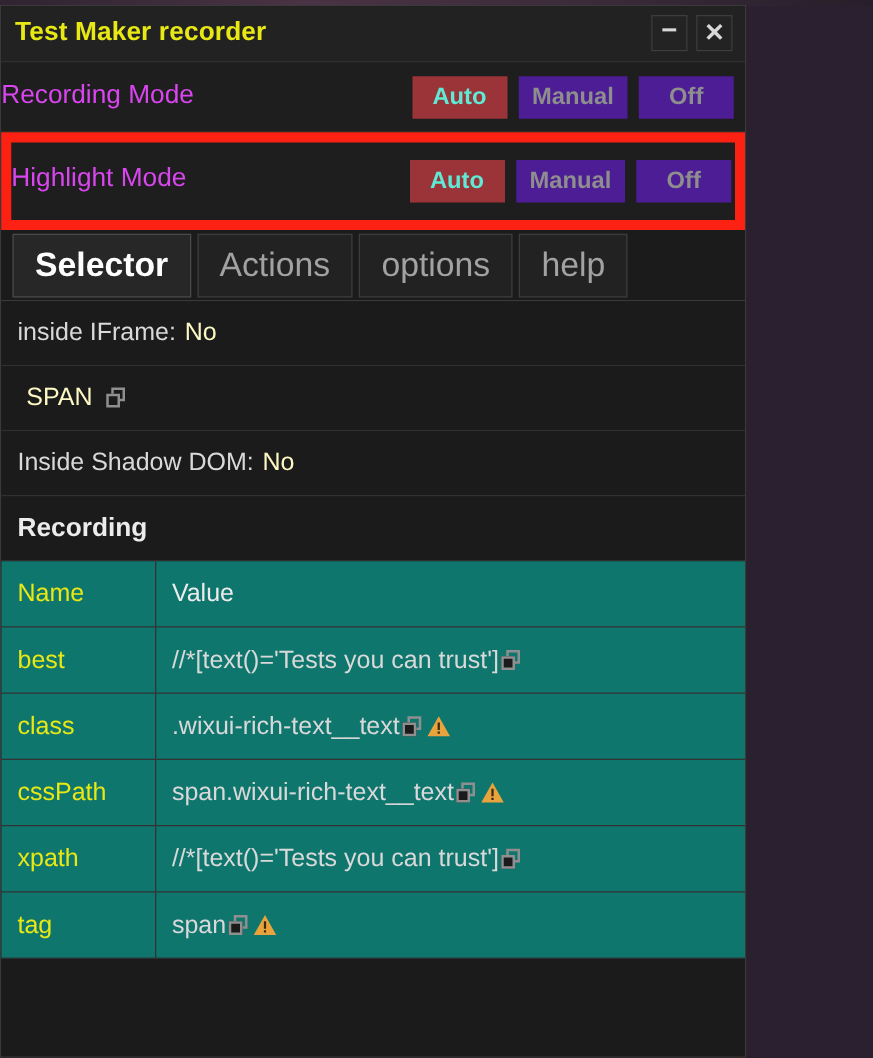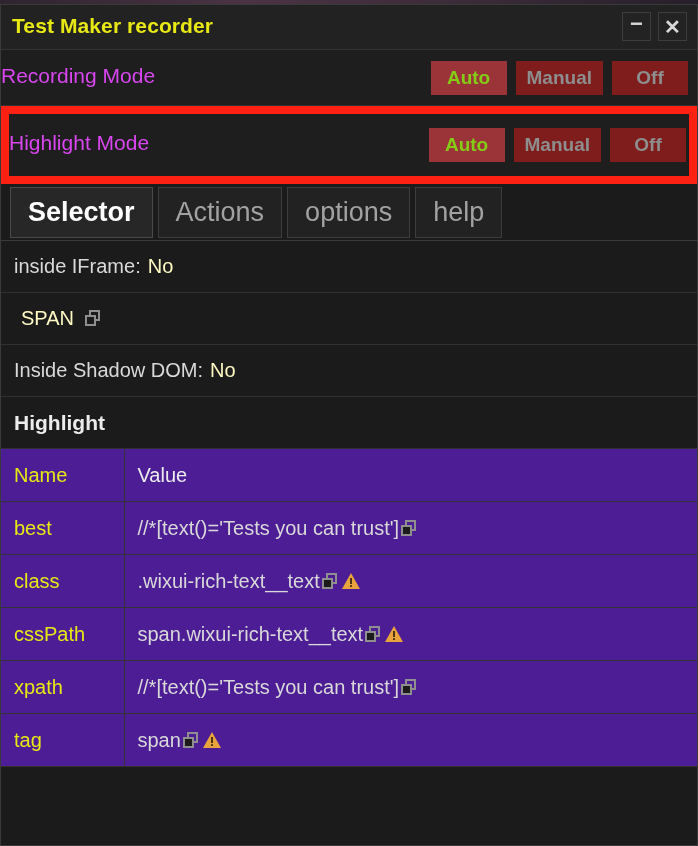--- a/index.html
+++ b/index.html
@@ -19,21 +19,21 @@
     position: absolute;
     left: 0; top: 0;
     width: 698px; height: 5px;
     background: linear-gradient(to right, #2f2430 0%, #4a3344 35%, #3a2a38 70%, #271f2b 100%);
   }
 
   .panel {
     position: absolute;
     left: 0;
     top: 4px;
-    width: 698px;
+    width: 597px;
     height: 842px;
     background: #1b1b1b;
     border: 1px solid #3a3a3a;
     box-sizing: border-box;
     overflow: hidden;
   }
 
   
   .titlebar {
     position: relative;
@@ -99,28 +99,28 @@
   }
   .seg-btn {
     min-width: 76px;
     height: 34px;
     display: flex;
     align-items: center;
     justify-content: center;
     font-size: 19px;
     font-weight: bold;
     color: #8e8e8e;
-    background: #7f1d1d;
+    background: #4c1d95;
     cursor: pointer;
     box-sizing: border-box;
     padding: 0 11px;
   }
   .seg-btn.active {
     background: #9b3438;
-    color: #84cc16;
+    color: #5eead4;
   }
 
   
   .highlight-wrap {
     position: relative;
     border: 8px solid #fc2113;
     box-sizing: border-box;
     background: #fc2113;
     height: 78px;
   }
@@ -194,21 +194,21 @@
     border-bottom: 1px solid #303030;
     box-sizing: border-box;
     background: #1b1b1b;
   }
 
   
   table.strategies {
     width: 100%;
     border-collapse: collapse;
     table-layout: fixed;
-    background: #4c1d95;
+    background: #0f766e;
   }
   table.strategies th,
   table.strategies td {
     border-bottom: 1px solid #333333;
     border-right: 1px solid #333333;
     text-align: left;
     padding: 0 0 0 13px;
     height: 52px;
     font-size: 20px;
     font-weight: normal;
@@ -326,21 +326,21 @@
   <div class="info-row">
     <span class="info-val">SPAN</span>
     <span class="copy-icon" style="margin-left:11px;"></span>
   </div>
 
   <div class="info-row">
     <span>Inside Shadow DOM:</span>
     <span class="info-val">No</span>
   </div>
 
-  <div class="strategies-head">Highlight</div>
+  <div class="strategies-head">Recording</div>
 
   <table class="strategies">
     <colgroup>
         <col class="c-name">
         <col>
       </colgroup>
     <thead>
       <tr>
         <th class="th-name">Name</th>
         <th class="th-value">Value</th>

